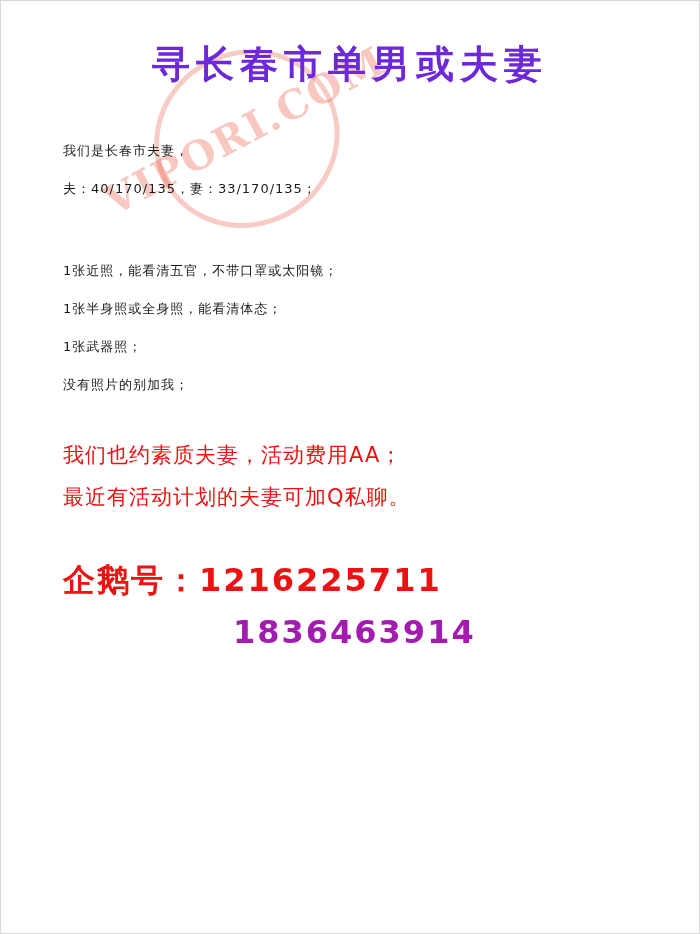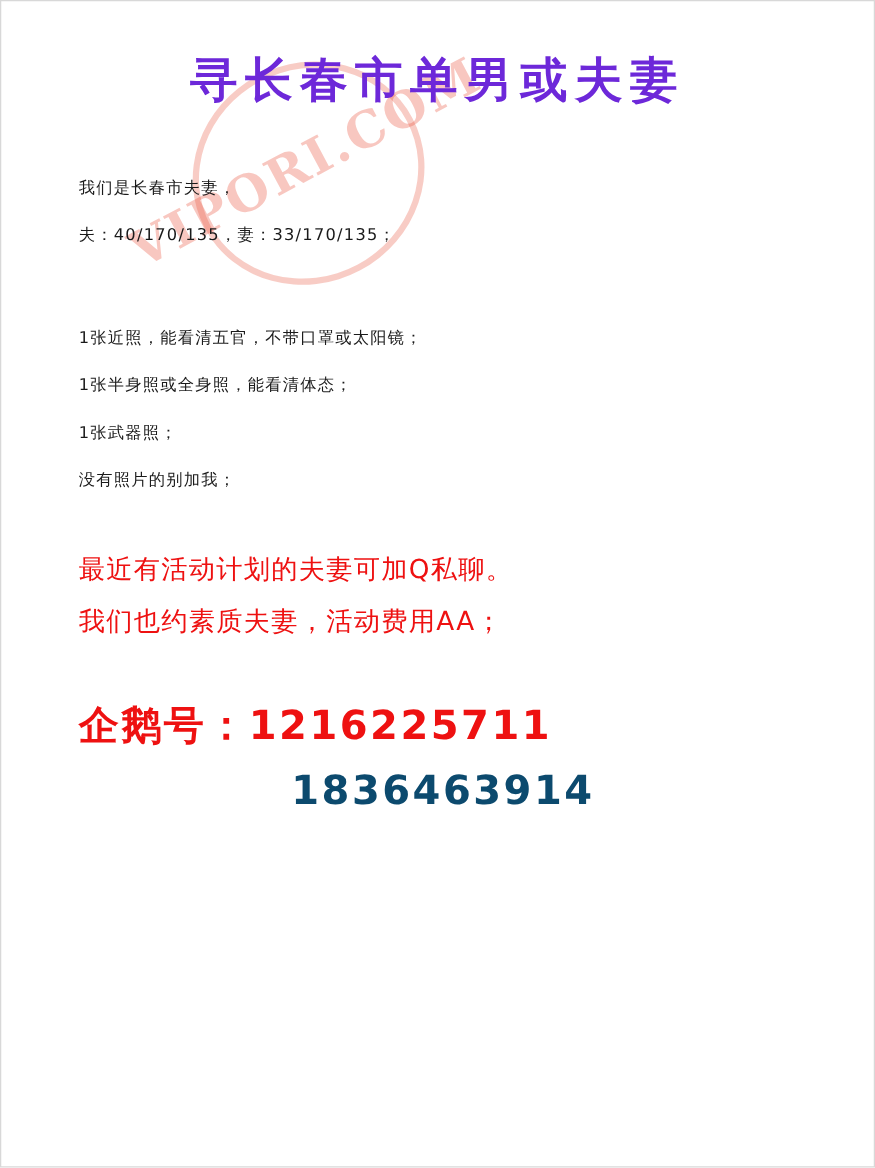--- a/index.html
+++ b/index.html
@@ -103,21 +103,21 @@
     font-weight: bold;
     color: #ee1111;
     letter-spacing: 2px;
     line-height: 52px;
     white-space: pre;
     margin-top: 29px;
   }
   .qq-line-2 {
     font-size: 32px;
     font-weight: bold;
-    color: #0c4a6e;
+    color: #a21caf;
     letter-spacing: 2px;
     line-height: 52px;
     margin-left: 170px;
     white-space: pre;
   }
 </style>
 </head>
 <body>
 
 <div class="page">
@@ -142,22 +142,22 @@
     <div class="gap"></div>
 
     <div>
       <div class="line">1张近照，能看清五官，不带口罩或太阳镜；</div>
       <div class="line">1张半身照或全身照，能看清体态；</div>
       <div class="line">1张武器照；</div>
       <div class="line">没有照片的别加我；</div>
     </div>
 
     <div class="red-block">
+      <div class="red-line">我们也约素质夫妻，活动费用AA；</div>
       <div class="red-line">最近有活动计划的夫妻可加Q私聊。</div>
-      <div class="red-line">我们也约素质夫妻，活动费用AA；</div>
     </div>
 
   </div>
 
   <div class="qq-block">
     <div class="qq-line-1"><span>企鹅号：</span><span>1216225711</span></div>
     <div class="qq-line-2">1836463914</div>
   </div>
 
 </div>

